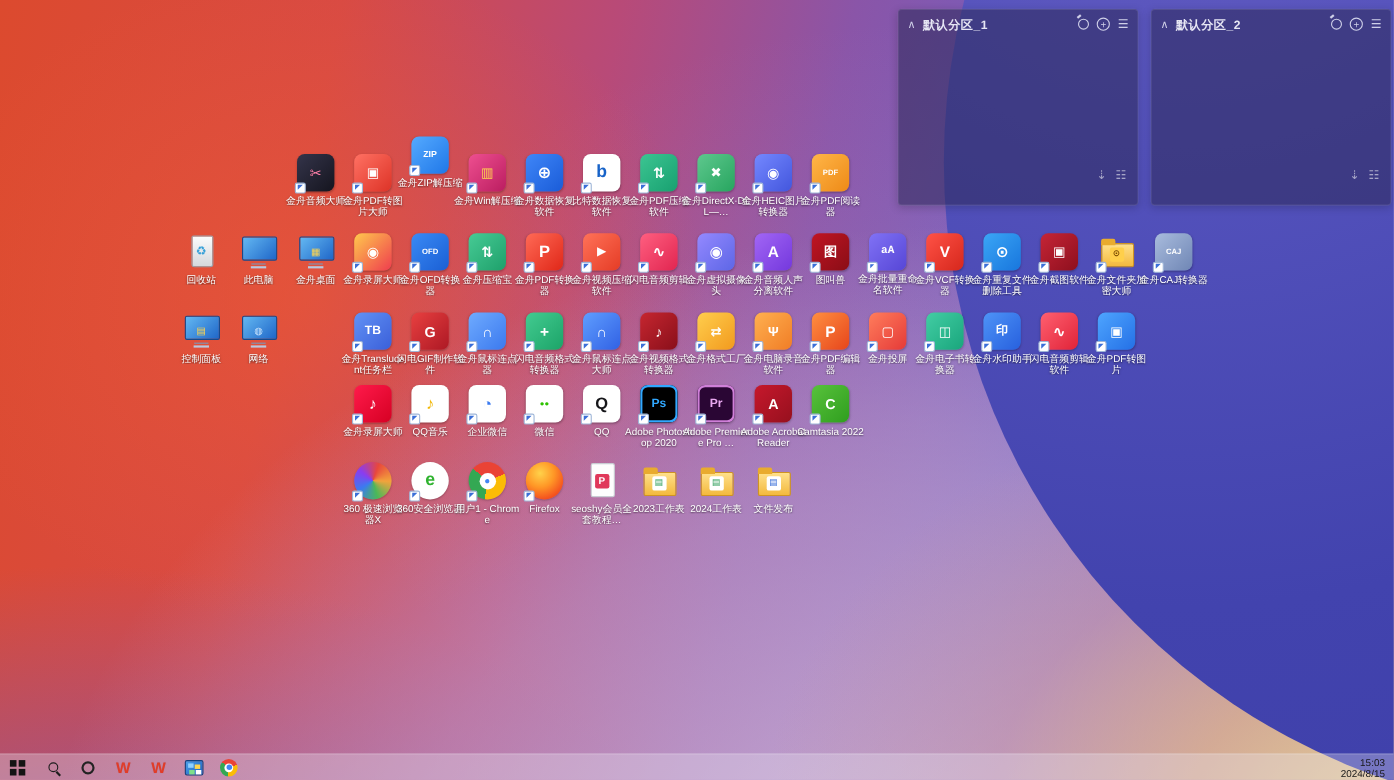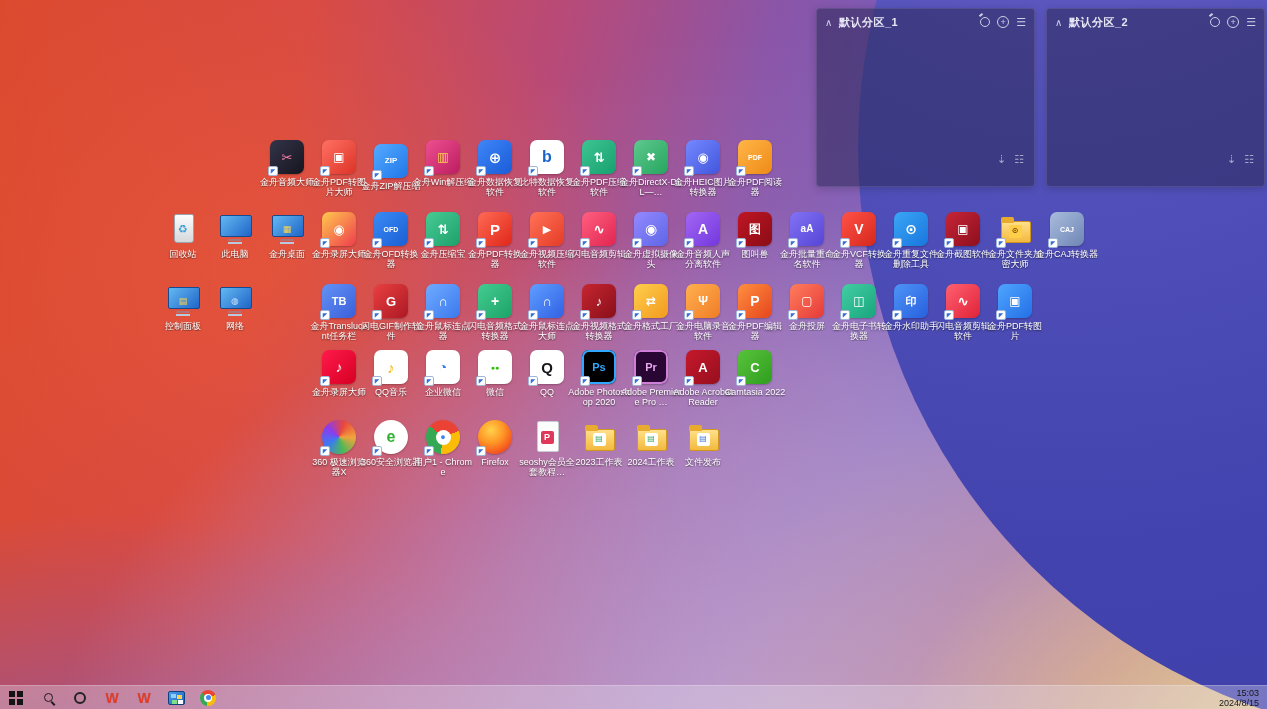--- a/index.html
+++ b/index.html
@@ -96,21 +96,21 @@
       </div>
       <div class="label">金舟音频大师</div>
     </div>
     <div class="cell kind-tile" style="left: 313px; top: 140px;">
       <div class="tile" style="background: linear-gradient(135deg, rgb(255, 113, 99), rgb(221, 51, 39));">
         <span class="glyph" style="font-size: 12px;">▣</span>
         <span class="sc">◤</span>
       </div>
       <div class="label">金舟PDF转图片大师</div>
     </div>
-    <div class="cell kind-tile" style="left: 365px; top: 144px;">
+    <div class="cell kind-tile" style="left: 365px; top: 124px;">
       <div class="tile" style="background: linear-gradient(135deg, rgb(85, 170, 255), rgb(31, 119, 232));">
         <span class="glyph" style="font-size: 8px;">ZIP</span>
         <span class="sc">◤</span>
       </div>
       <div class="label">金舟ZIP解压缩</div>
     </div>
     <div class="cell kind-tile" style="left: 417px; top: 140px;">
       <div class="tile" style="background: linear-gradient(135deg, rgb(238, 79, 144), rgb(187, 29, 96));">
         <span class="glyph" style="color: rgb(255, 213, 79); font-size: 12px;">▥</span>
         <span class="sc">◤</span>
@@ -233,21 +233,21 @@
       </div>
       <div class="label">金舟音频人声分离软件</div>
     </div>
     <div class="cell kind-tile" style="left: 729px; top: 212px;">
       <div class="tile" style="background: linear-gradient(135deg, rgb(192, 21, 35), rgb(138, 13, 22));">
         <span class="glyph" style="font-size: 12px;">图</span>
         <span class="sc">◤</span>
       </div>
       <div class="label">图叫兽</div>
     </div>
-    <div class="cell kind-tile" style="left: 781px; top: 212px;">
+    <div class="cell kind-tile" style="left: 781px; top: 212px; font-family: Liberation Mono, monospace;">
       <div class="tile" style="background: linear-gradient(135deg, rgb(129, 114, 245), rgb(86, 70, 214));">
         <span class="glyph" style="font-size: 10px;">aA</span>
         <span class="sc">◤</span>
       </div>
       <div class="label">金舟批量重命名软件</div>
     </div>
     <div class="cell kind-tile" style="left: 833px; top: 212px;">
       <div class="tile" style="background: linear-gradient(135deg, rgb(255, 82, 70), rgb(214, 39, 28));">
         <span class="glyph" style="font-size: 14px;">V</span>
         <span class="sc">◤</span>

